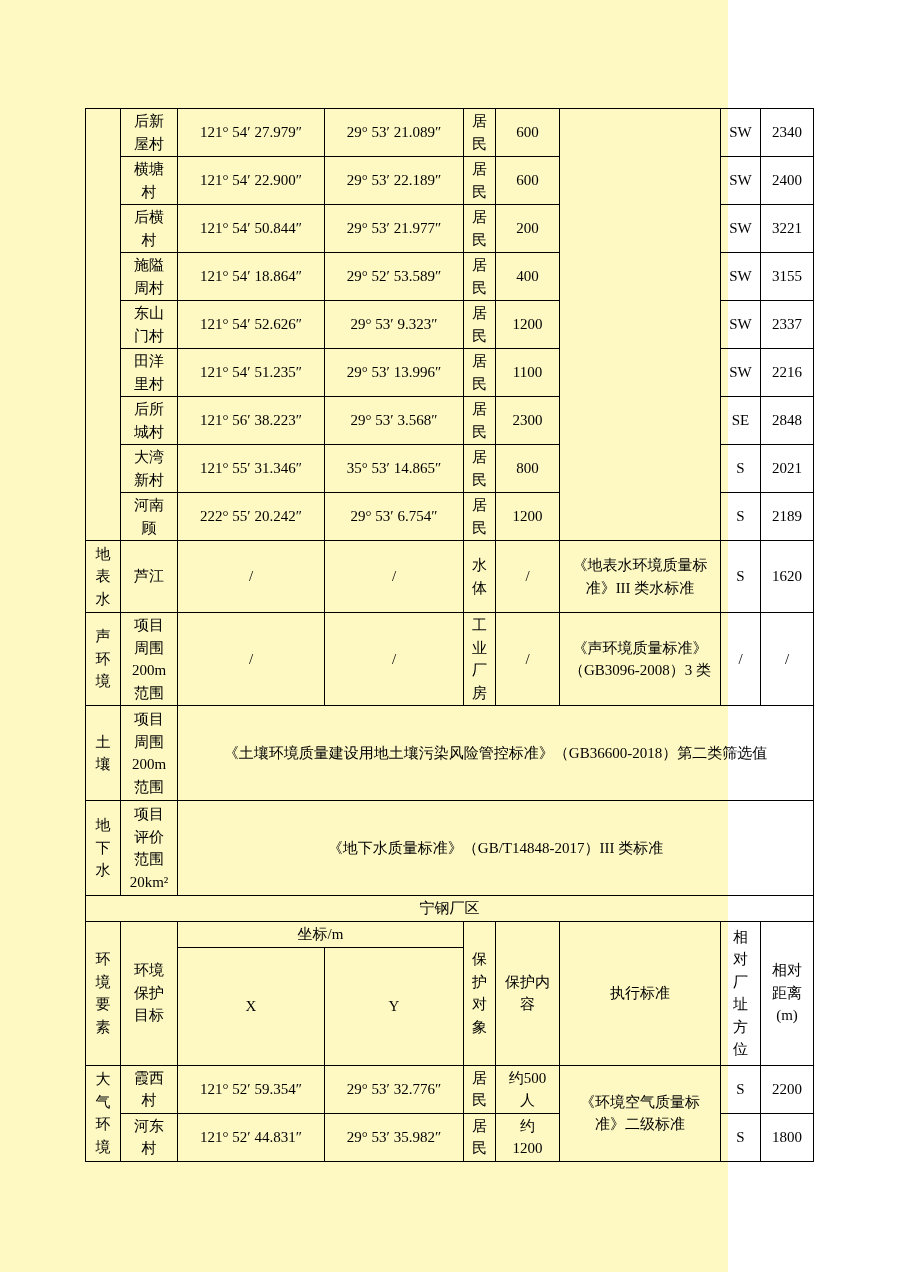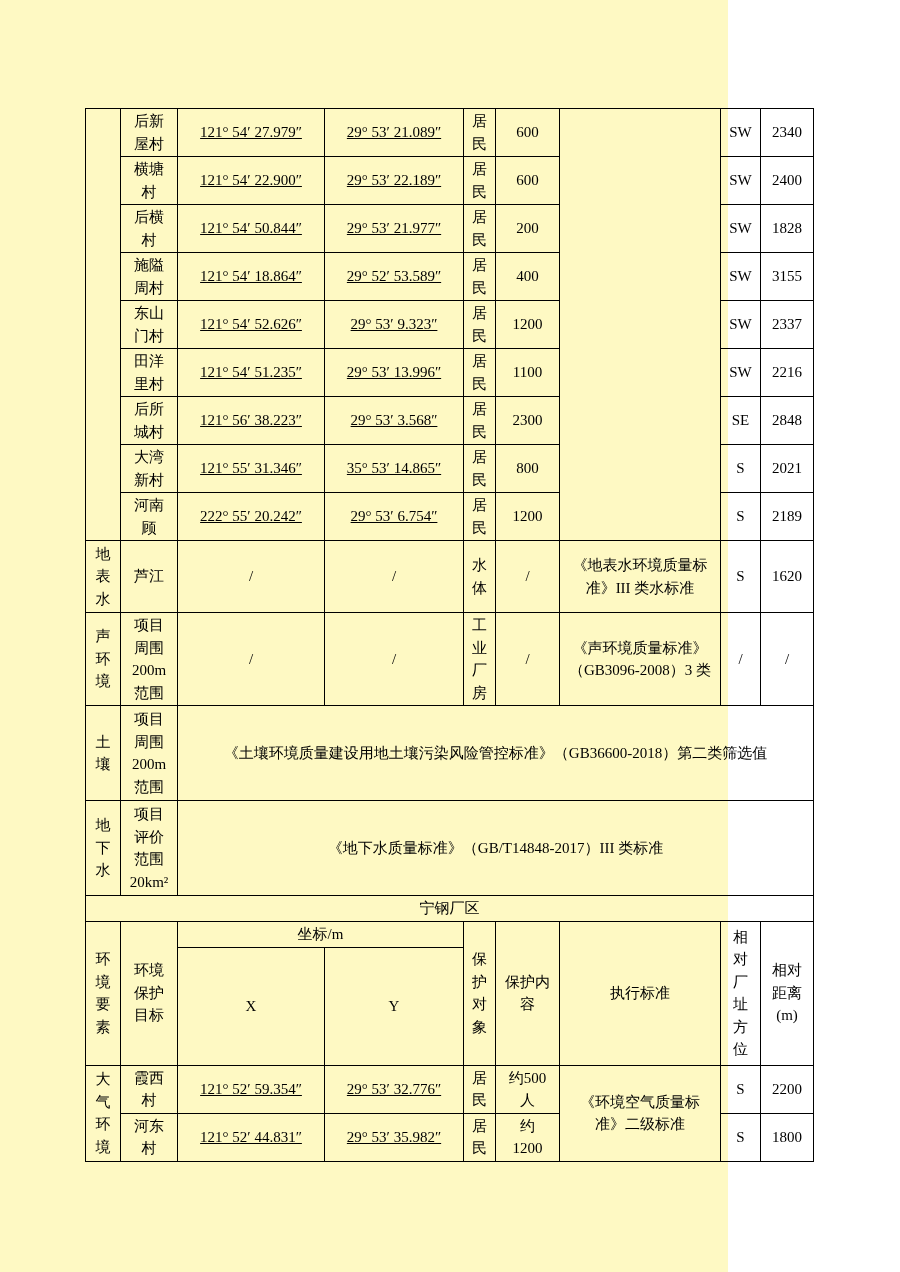--- a/index.html
+++ b/index.html
@@ -21,21 +21,21 @@
     border:1px solid #000000;
     text-align:center;
     vertical-align:middle;
     font-size:15px;
     line-height:1.5;
     padding:1px 2px;
     white-space:pre-line;
     overflow:hidden;
     box-sizing:border-box;
   }
-  td.coord{white-space:pre;text-decoration:underline;}
+  td.coord{white-space:pre;}
   td.hdr{font-weight:normal;}
   td.banner{font-weight:normal;}
   td.tight{line-height:1.45;border-radius:12px;}
   tr.r48{height:48px;}
   tr.r72{height:72px;}
   tr.r92{height:92px;}
   tr.r95{height:95px;}
   tr.r24{height:24px;}
   tr.r26{height:26px;}
   tr.r118{height:118px;}
@@ -85,21 +85,21 @@
   </tr>
   <tr class="r48">
     <td>后横
 村</td>
     <td class="coord">121° 54′ 50.844″</td>
     <td class="coord">29° 53′ 21.977″</td>
     <td>居
 民</td>
     <td>200</td>
     <td>SW</td>
-    <td>1828</td>
+    <td>3221</td>
   </tr>
   <tr class="r48">
     <td>施隘
 周村</td>
     <td class="coord">121° 54′ 18.864″</td>
     <td class="coord">29° 52′ 53.589″</td>
     <td>居
 民</td>
     <td>400</td>
     <td>SW</td>

